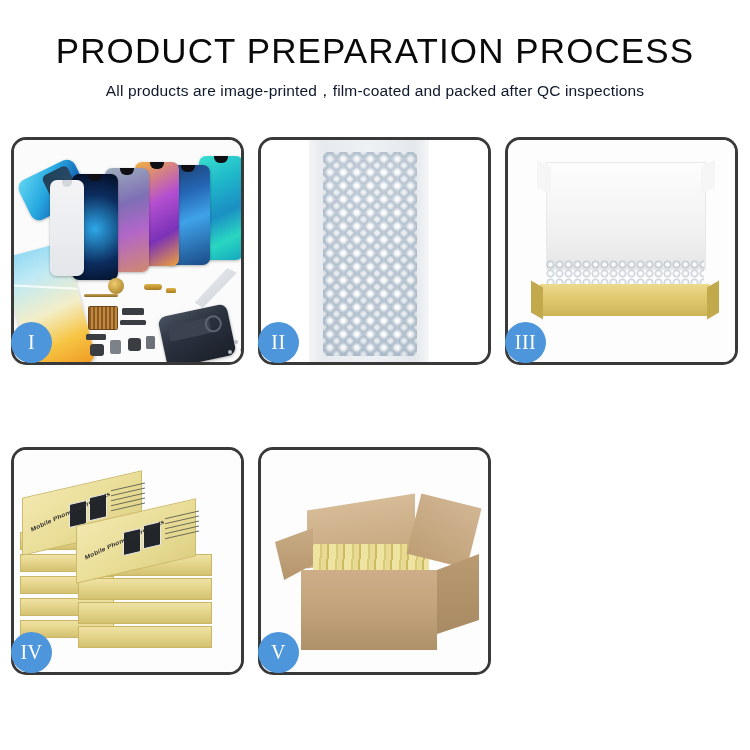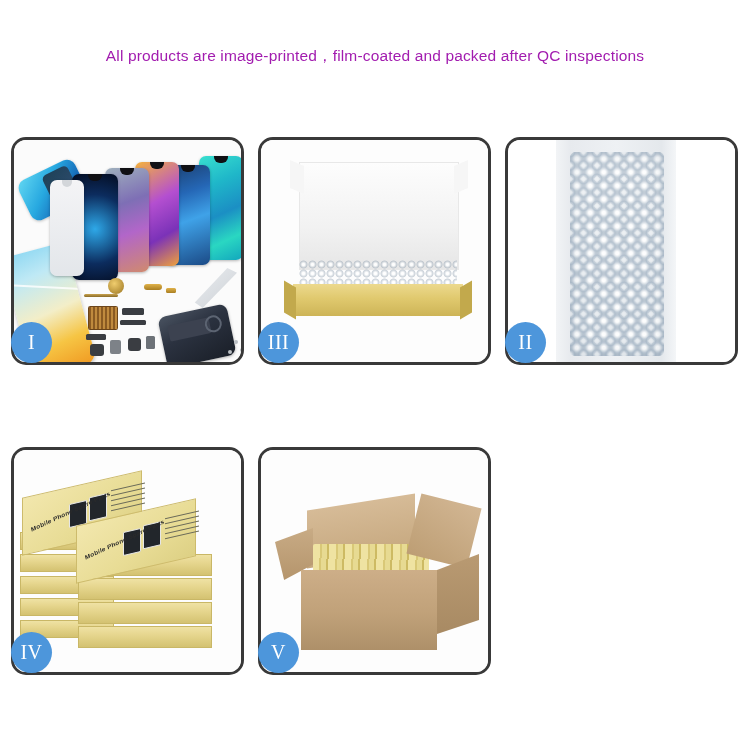--- a/index.html
+++ b/index.html
@@ -28,21 +28,21 @@
     letter-spacing: 1.1px;
     color: #0a0a0a;
     line-height: 1;
     white-space: nowrap;
   }
   .page-subtitle {
     margin-top: 13px;
     font-family: "Liberation Sans", sans-serif;
     font-size: 15.5px;
     font-weight: 400;
-    color: #a21caf;
+    color: #0f172a;
     letter-spacing: 0.15px;
     white-space: nowrap;
   }
 
   
   .panel-grid {
     position: absolute;
     left: 11px;
     top: 137px;
     width: 728px;
@@ -310,20 +310,21 @@
     background:rgba(140,115,85,.5);
   }
   .sc-notch{
     position:absolute; width:14px; height:12px; background:rgba(150,122,90,.45);
   }
 </style>
 </head>
 <body>
 
 <div class="header">
+  <div class="page-title">PRODUCT PREPARATION PROCESS</div>
   <div class="page-subtitle">All products are image-printed，film-coated and packed after QC inspections</div>
 </div>
 
 <div class="panel-grid">
 
   <div class="panel">
     <div class="panel-inner">
       <div class="scene-products">
         <div class="screen-protector"></div>
         <div class="cracked-phone"></div>
@@ -354,37 +355,37 @@
           <div class="prt screw" style="left:144px;top:74px;"></div>
         </div>
         <div class="tweezers"></div>
       </div>
     </div>
     <div class="badge">I</div>
   </div>
 
   <div class="panel">
     <div class="panel-inner">
+      <div class="scene-bubble">
+        <div class="bubble-sheet"></div>
+        <div class="bubble-strip"></div>
+      </div>
+    </div>
+    <div class="badge">II</div>
+  </div>
+
+  <div class="panel">
+    <div class="panel-inner">
       <div class="scene-boxopen">
         <div class="bo-lid"></div>
         <div class="bo-inner"></div>
         <div class="bo-front"></div>
       </div>
     </div>
     <div class="badge">III</div>
-  </div>
-
-  <div class="panel">
-    <div class="panel-inner">
-      <div class="scene-bubble">
-        <div class="bubble-sheet"></div>
-        <div class="bubble-strip"></div>
-      </div>
-    </div>
-    <div class="badge">II</div>
   </div>
 
   <div class="panel">
     <div class="panel-inner">
       <div class="scene-stack">
 
         <div class="sbox" style="left:6px;top:82px;width:92px;height:16px;"></div>
         <div class="sbox" style="left:6px;top:104px;width:92px;height:16px;"></div>
         <div class="sbox" style="left:6px;top:126px;width:92px;height:16px;"></div>
         <div class="sbox" style="left:6px;top:148px;width:92px;height:16px;"></div>

